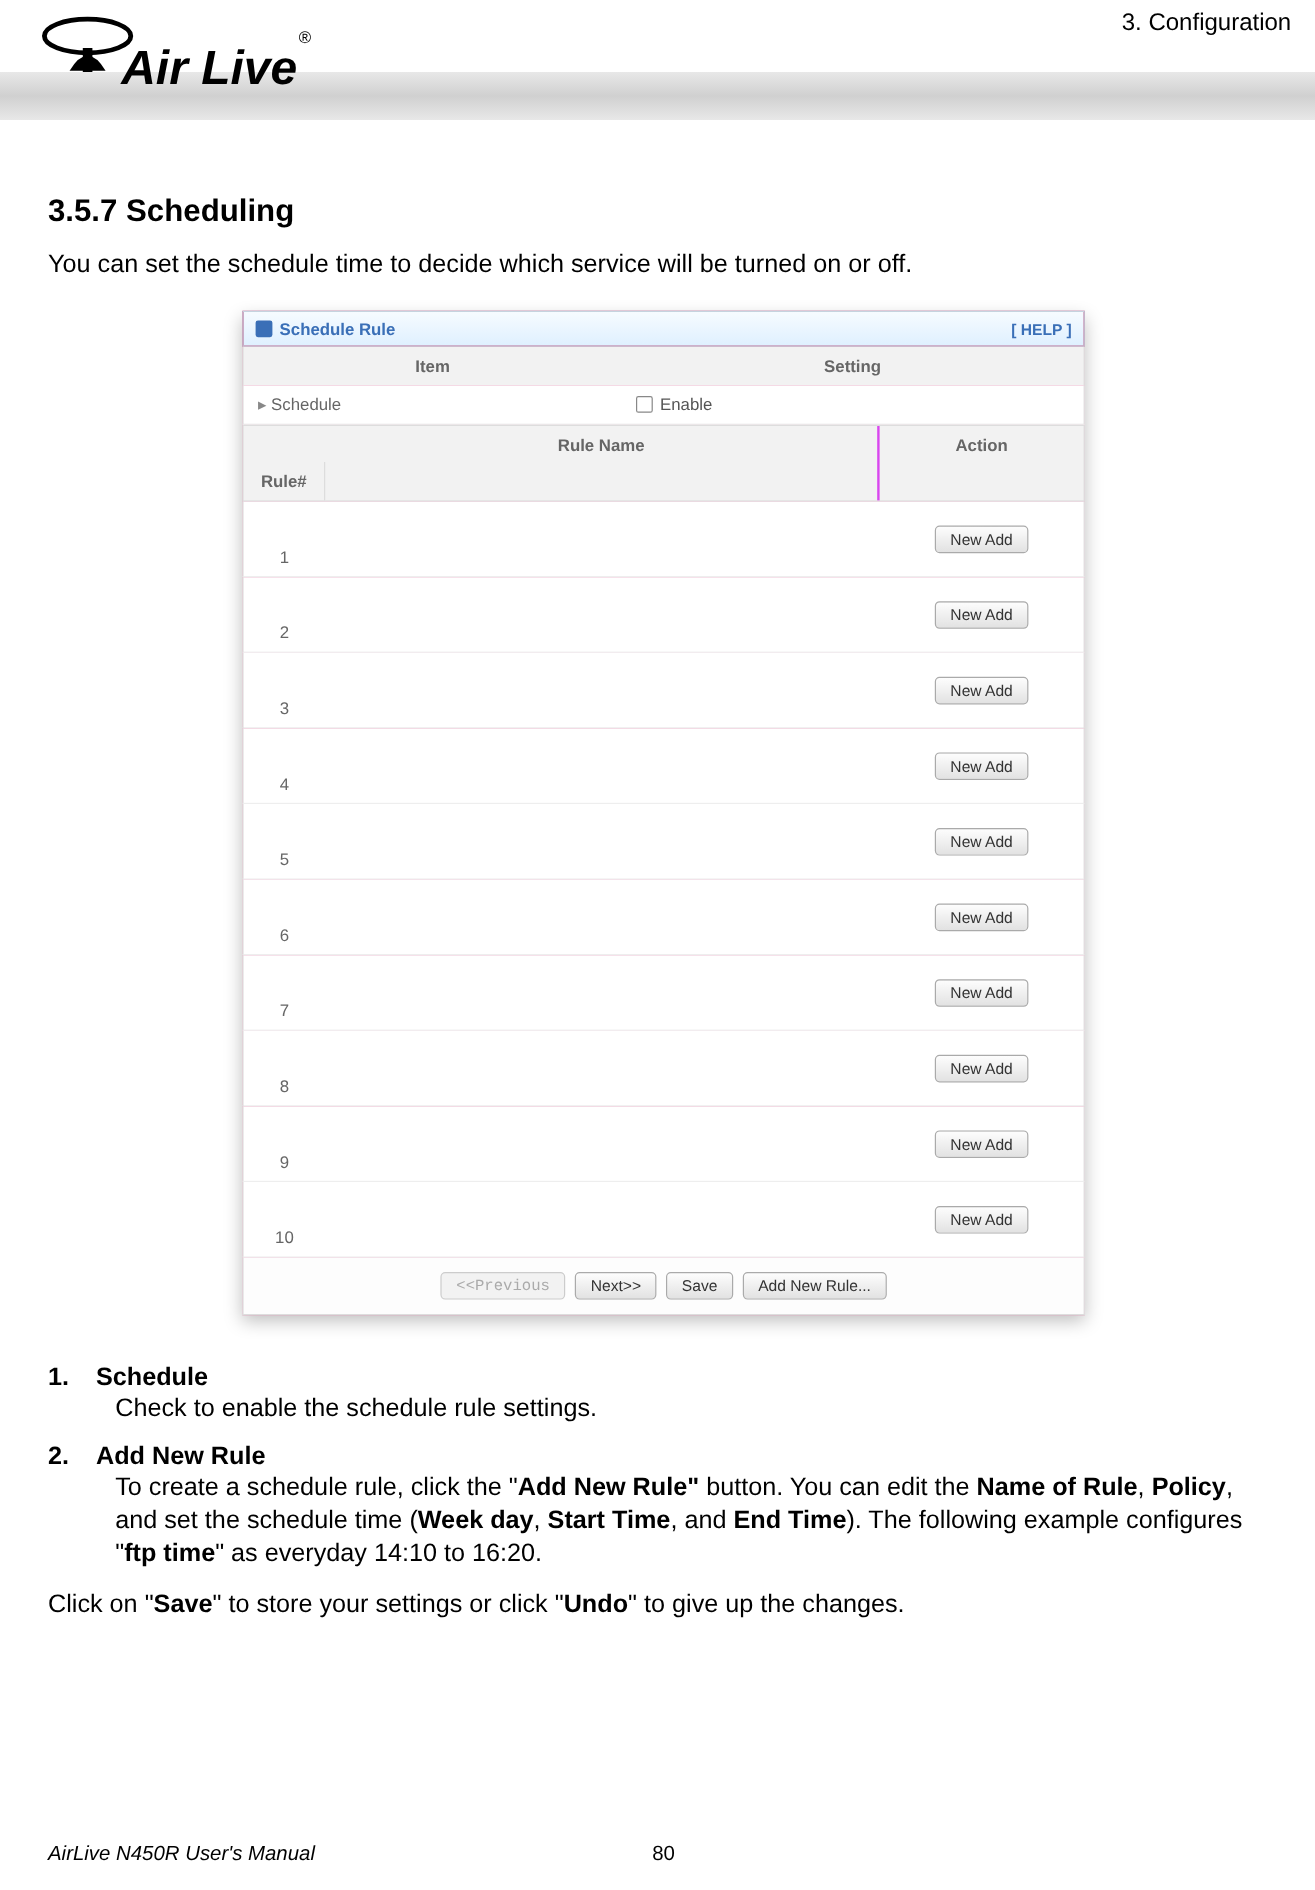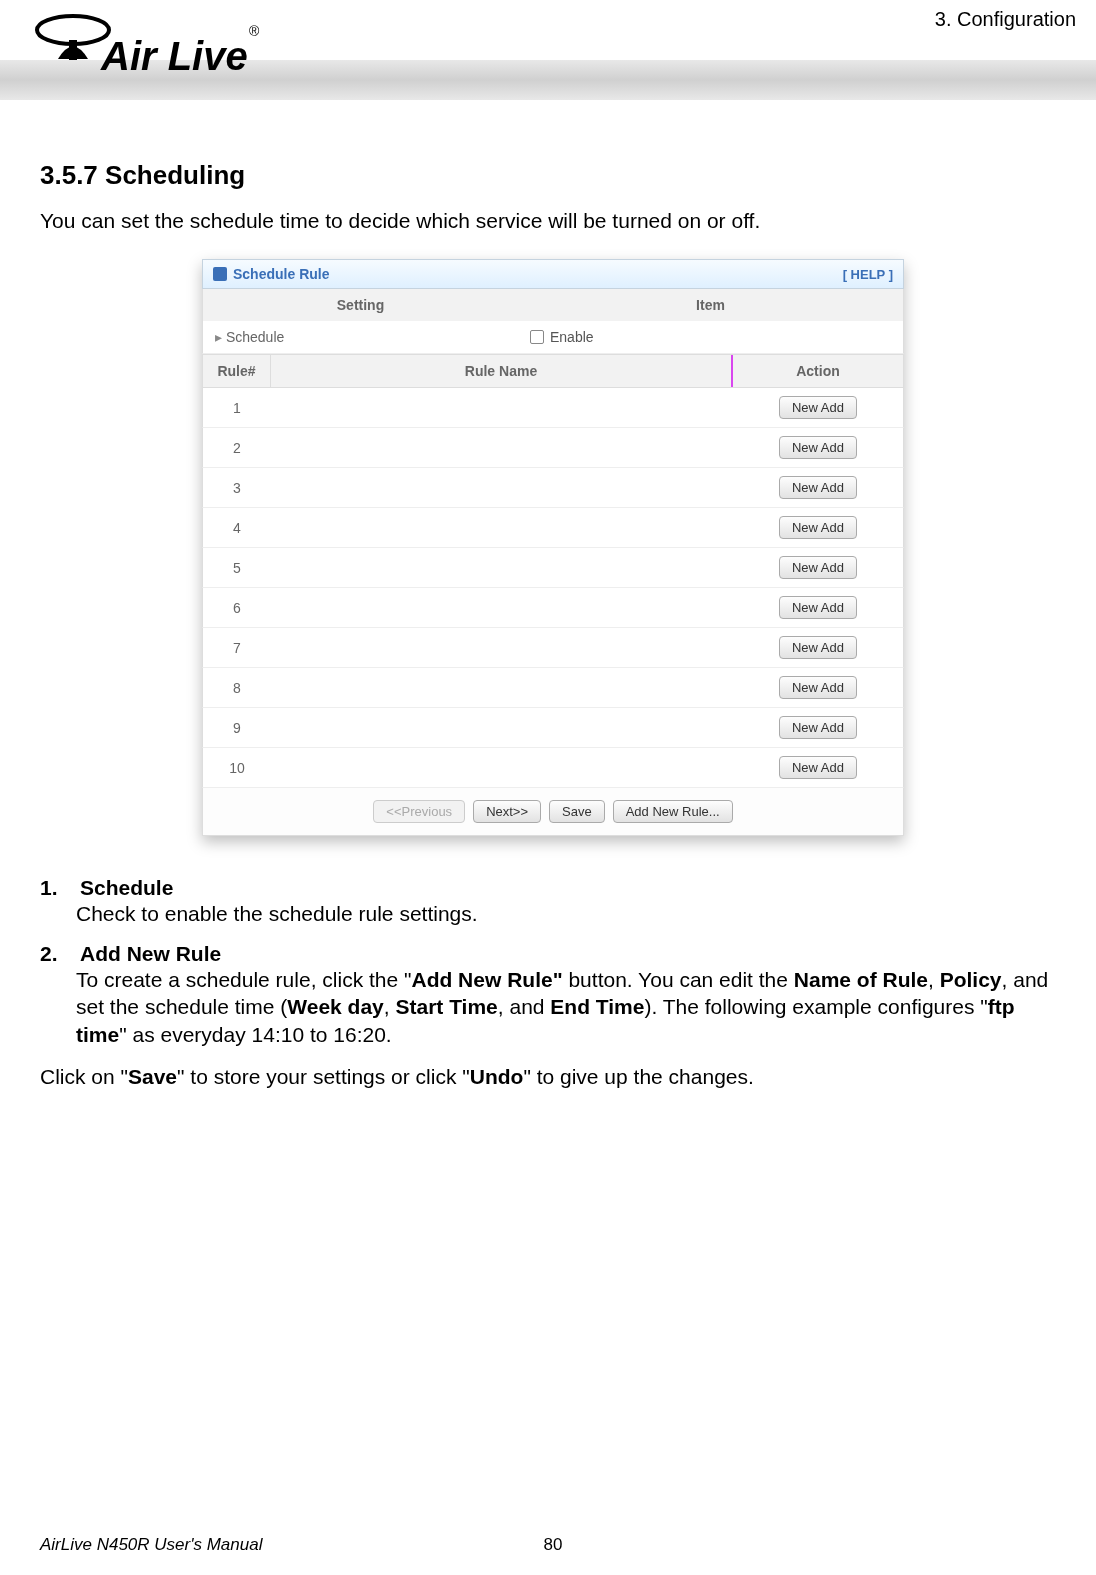--- a/index.html
+++ b/index.html
@@ -60,47 +60,47 @@
     border-left:1px solid #ddd; border-right:1px solid #ddd; border-bottom:1px solid #eee;
   }
   .ss-schedule-row .sslabel { flex:0 0 45%; padding:8px 12px; color:#666; }
   .ss-schedule-row .sslabel::before { content:"▸ "; color:#888; }
   .ss-schedule-row .ssval { flex:1; padding:8px 12px; display:flex; align-items:center; gap:6px; }
   .ss-checkbox { width:14px; height:14px; border:1px solid #888; border-radius:2px; background:#fff; display:inline-block; }
   .ss-table-head {
     display:flex; background:#f2f2f2; border:1px solid #ddd;
     font-weight:bold; color:#666;
   }
-  .col-rule { flex:0 0 68px; text-align:center; padding:8px 0; border-right:1px solid #ddd; }
+  .col-rule { flex:0 0 68px; text-align:center; padding:8px 0; border-right:1px solid #ddd;margin-top:30px; }
   .col-name { flex:1; text-align:center; padding:8px 0; border-right:2px solid #d946ef; }
   .col-action { flex:0 0 170px; text-align:center; padding:8px 0; }
   .ss-row {
     display:flex; border-left:1px solid #ddd; border-right:1px solid #ddd; border-bottom:1px solid #eee;
     background:#fff; min-height:35px; align-items:center;
   }
   .ss-row .col-rule { border-right:none; font-weight:normal; color:#666; }
   .ss-row .col-name { border-right:none; }
   .ss-row .col-action { font-weight:normal; }
   .ss-btn {
     display:inline-block; padding:3px 12px; font-size:13px; color:#333;
     background:linear-gradient(to bottom,#fdfdfd,#e2e2e2);
     border:1px solid #aaa; border-radius:4px;
   }
   .ss-footer {
     display:flex; justify-content:center; gap:8px; padding:12px 8px;
     border:1px solid #ddd; border-top:none; background:#fdfdfd;
   }
-  .ss-footer .ss-btn.disabled { color:#aaa; background:#f2f2f2; border-color:#ccc; }
+  .ss-footer .ss-btn.disabled { color:#aaa; background:#f2f2f2; border-color:#ccc;font-family:Liberation Mono, monospace; }
 
   .numbered-list { margin-top: 6px; }
   .numbered-list .item { margin-bottom: 14px; }
   .numbered-list .item-head { font-size: 21px; }
   .numbered-list .item-head .num { display:inline-block; width:40px; font-weight:bold; }
   .numbered-list .item-head .title { font-weight:bold; }
-  .numbered-list .item-body { font-size: 21px; margin-left: 36px; line-height: 1.32; }
+  .numbered-list .item-body { font-size: 21px; margin-left: 56px; line-height: 1.32; }
   .closing { font-size: 21px; margin-top: 12px; line-height: 1.32; }
 
   .footer {
     position:absolute; bottom:20px; left:40px; right:30px;
     display:flex; justify-content:space-between; font-size:17px; font-style:italic; color:#000;
   }
   .footer .pagenum { font-style: normal; position:absolute; left:50%; transform:translateX(-50%); }
 </style>
 </head>
 <body>
@@ -126,22 +126,22 @@
 
     <div class="screenshot">
       <div class="ss-titlebar">
         <span class="left">
           <span class="ss-icon"></span>
           <span>Schedule Rule</span>
         </span>
         <span class="right">[ HELP ]</span>
       </div>
       <div class="ss-settings-header">
+        <div>Item</div>
         <div>Setting</div>
-        <div>Item</div>
       </div>
       <div class="ss-schedule-row">
         <div class="sslabel">Schedule</div>
         <div class="ssval">
           <span class="ss-checkbox"></span>
           <span>Enable</span>
         </div>
       </div>
       <div class="ss-table-head">
         <div class="col-rule">Rule#</div>

